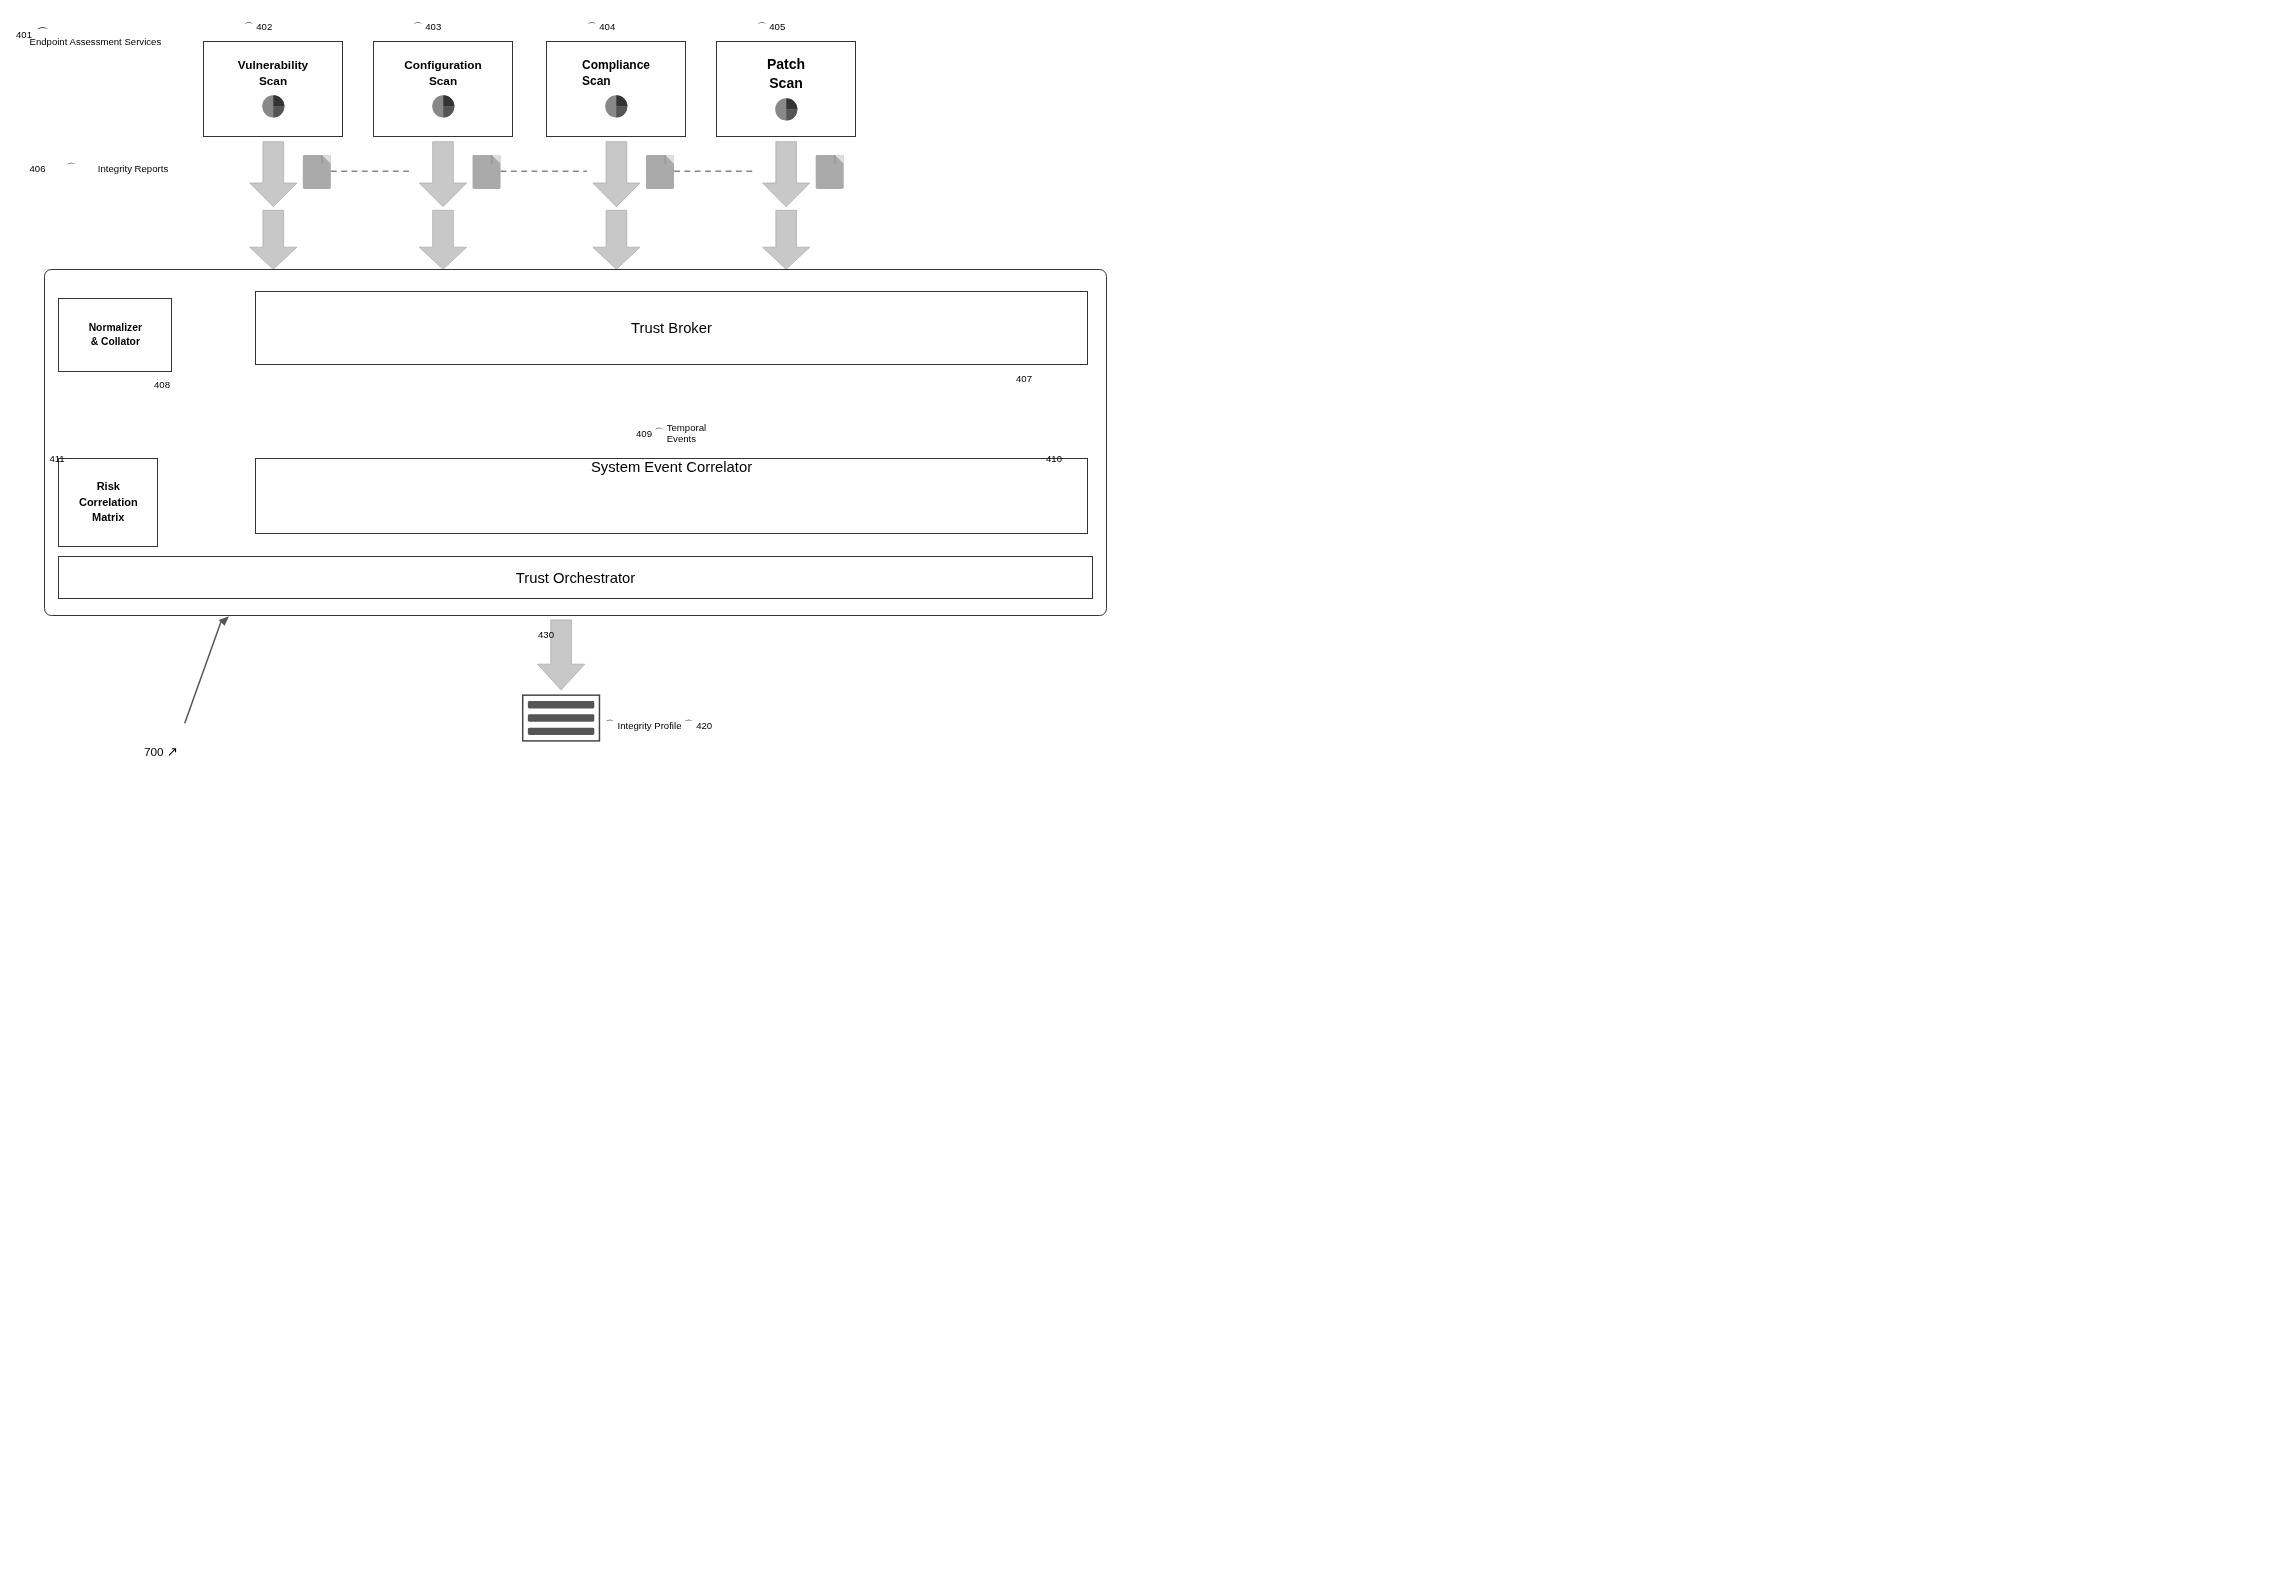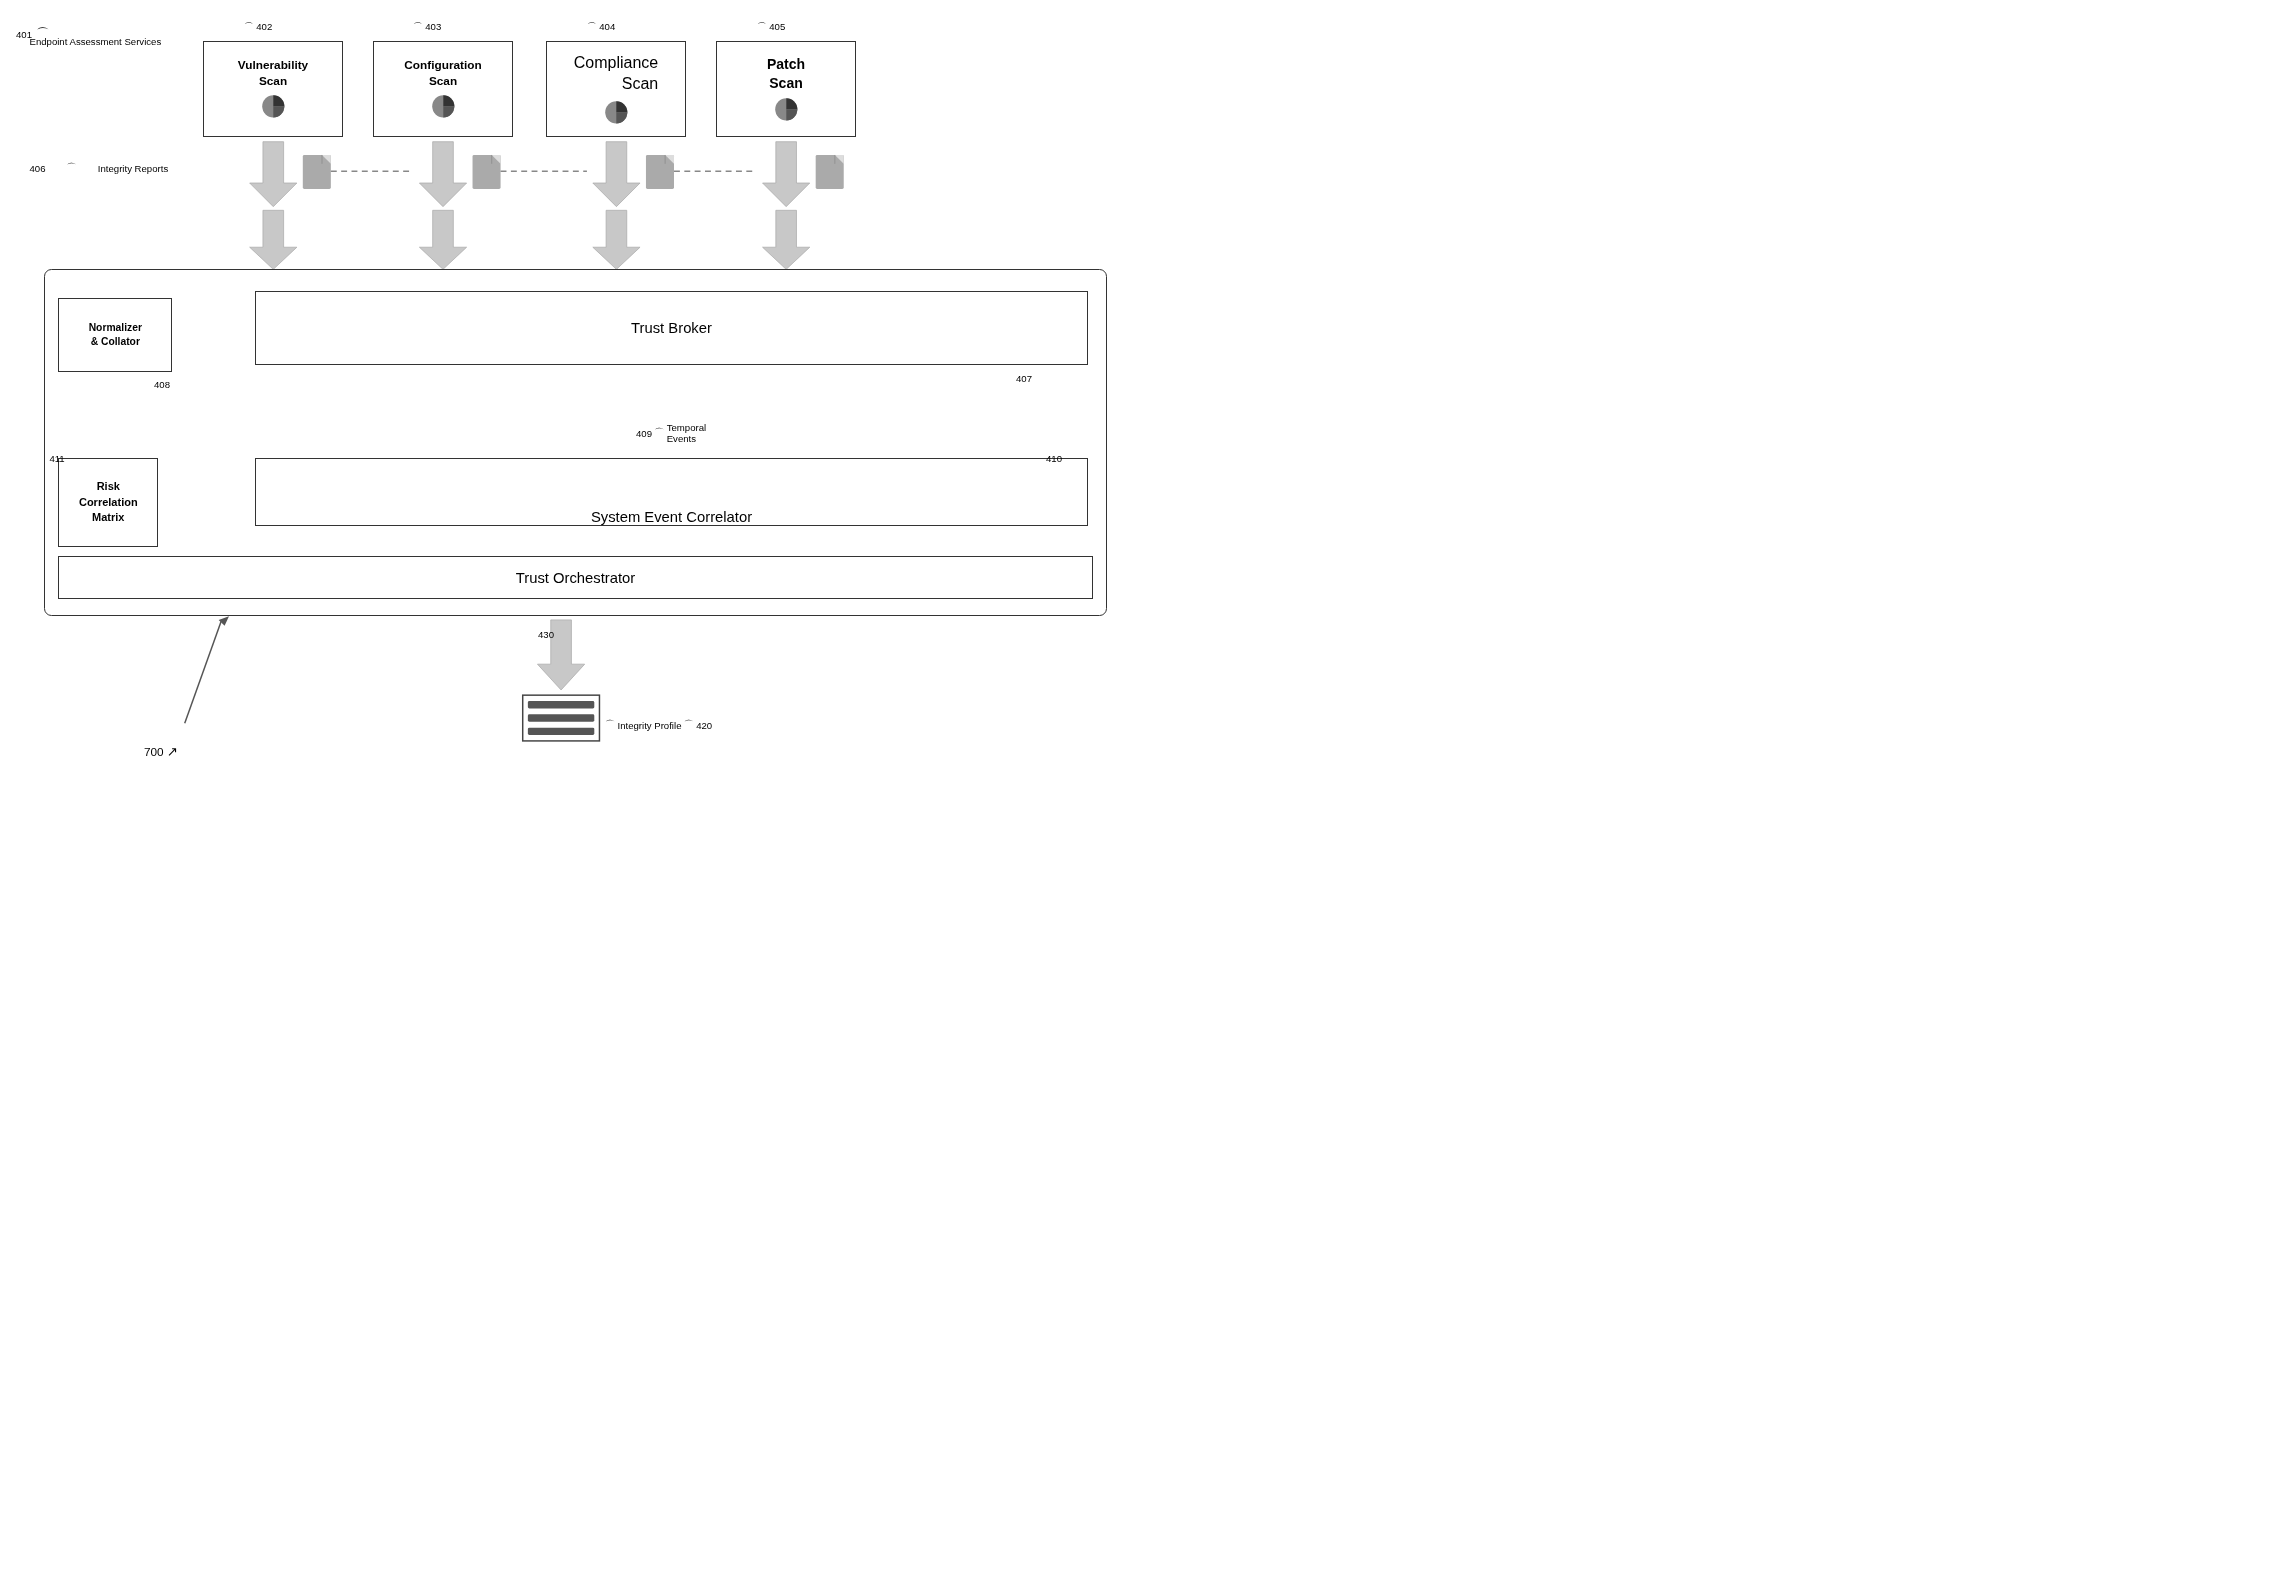--- a/index.html
+++ b/index.html
@@ -129,21 +129,21 @@
       <div>Scan</div>
     </div>
     <svg width="26.6" height="26.6" style="margin-top:4.4px;" viewBox="0 0 36 36">
       <circle cx="18" cy="18" r="15" fill="#888"></circle>
       <path d="M18,18 L18,3 A15,15 0 0,1 33,18 Z" fill="#333"></path>
       <path d="M18,18 L33,18 A15,15 0 0,1 18,33 Z" fill="#555"></path>
     </svg>
   </div>
 
   <div style="position:absolute;top:41px;left:546px;width:140px;height:96px;border:1.8px solid #333;background:#fff;display:flex;flex-direction:column;align-items:center;justify-content:center;">
-    <div style="font-size:16px;font-weight:normal;text-align:right;line-height:1.3;">
+    <div style="font-size:12px;font-weight:bold;text-align:left;line-height:1.3;">
       <div>Compliance</div>
       <div>Scan</div>
     </div>
     <svg width="26.6" height="26.6" style="margin-top:4.4px;" viewBox="0 0 36 36">
       <circle cx="18" cy="18" r="15" fill="#888"></circle>
       <path d="M18,18 L18,3 A15,15 0 0,1 33,18 Z" fill="#333"></path>
       <path d="M18,18 L33,18 A15,15 0 0,1 18,33 Z" fill="#555"></path>
     </svg>
   </div>
 
@@ -194,21 +194,21 @@
     <div style="position:absolute;top:188px;left:13.3px;width:100px;height:89px;border:1.5px solid #333;background:#fff;display:flex;align-items:center;justify-content:center;text-align:center;font-size:11px;font-weight:bold;line-height:1.4;">
       <div>
         <div>Risk</div>
         <div>Correlation</div>
         <div>Matrix</div>
       </div>
     </div>
 
     <div style="position:absolute;top:183px;left:4.4px;font-size:9.6px;">411</div>
 
-    <div style="position:absolute;top:188px;left:210px;width:833px;height:68px;border:1.5px solid #333;background:#fff;display:flex;align-items:flex-end;justify-content:center;font-size:14.8px;">
+    <div style="position:absolute;top:188px;left:210px;width:833px;height:76px;border:1.5px solid #333;background:#fff;display:flex;align-items:flex-start;justify-content:center;font-size:14.8px;">
       <span>System Event Correlator</span>
     </div>
 
     <div style="position:absolute;top:183px;right:44px;font-size:9.6px;">410</div>
 
     <div style="position:absolute;bottom:16px;left:13.3px;right:13.3px;height:43px;border:1.5px solid #333;background:#fff;display:flex;align-items:center;justify-content:center;font-size:14.8px;">
       <span>Trust Orchestrator</span>
     </div>
 
   </div>

